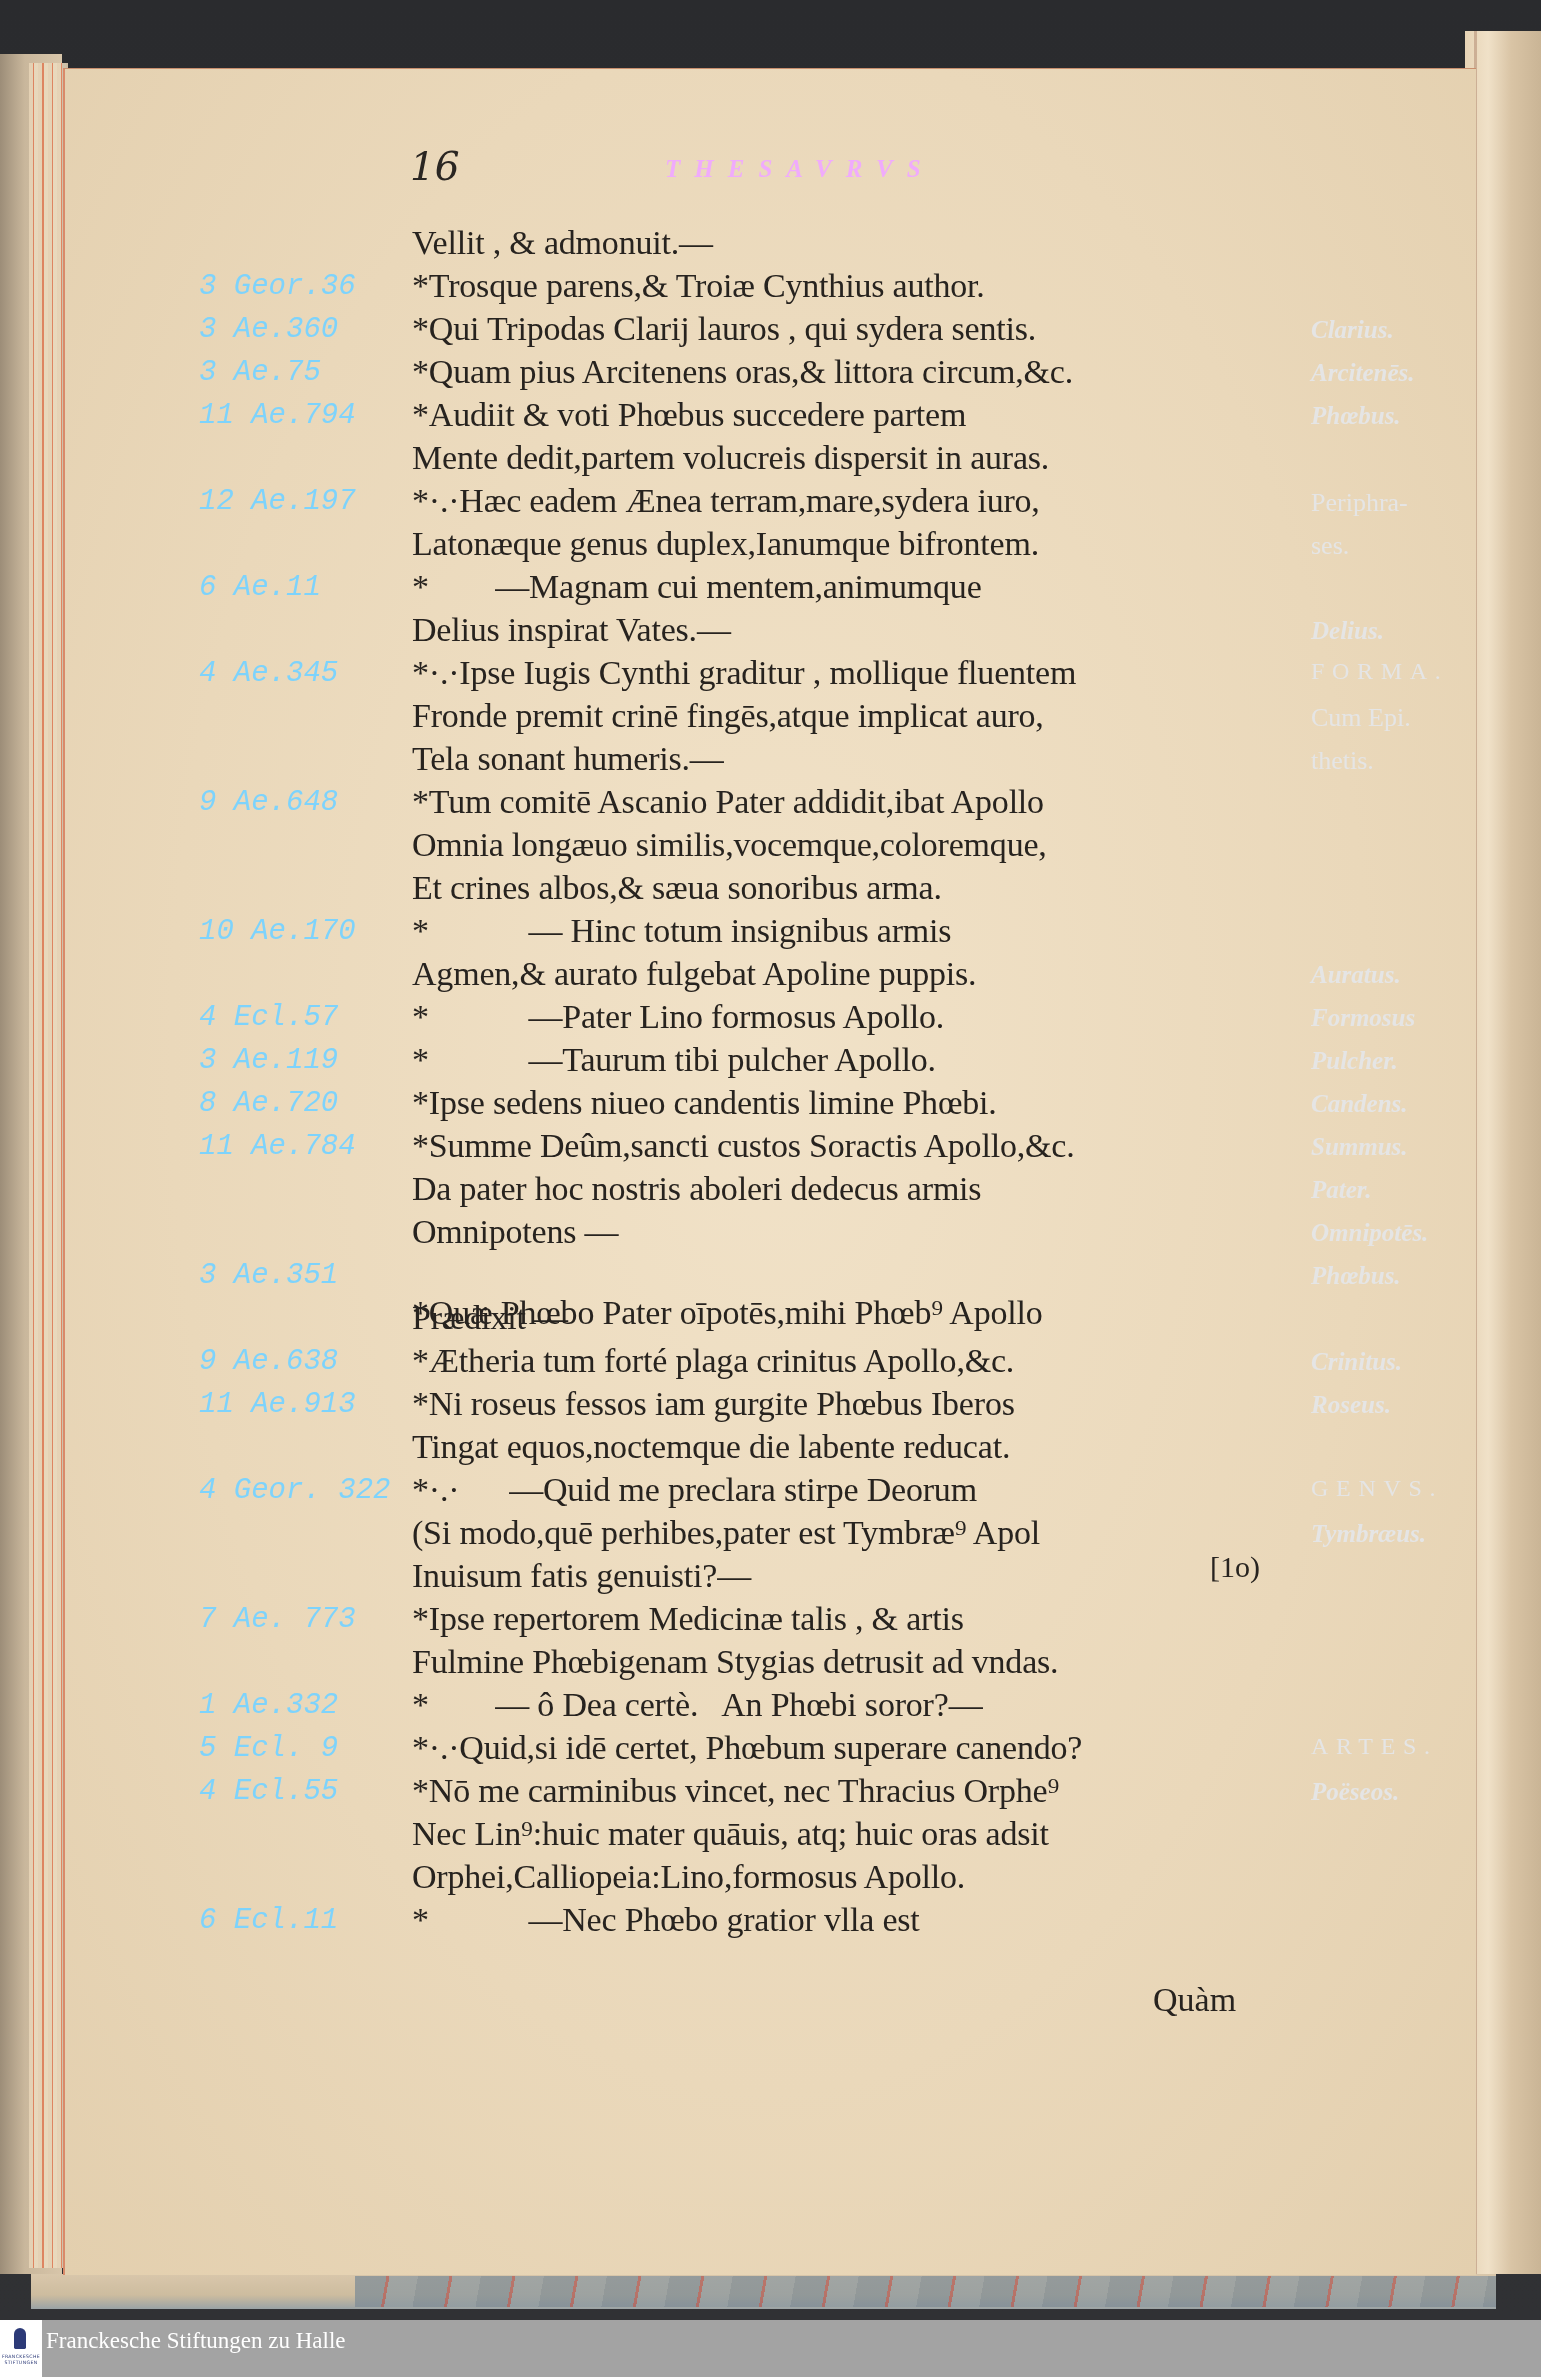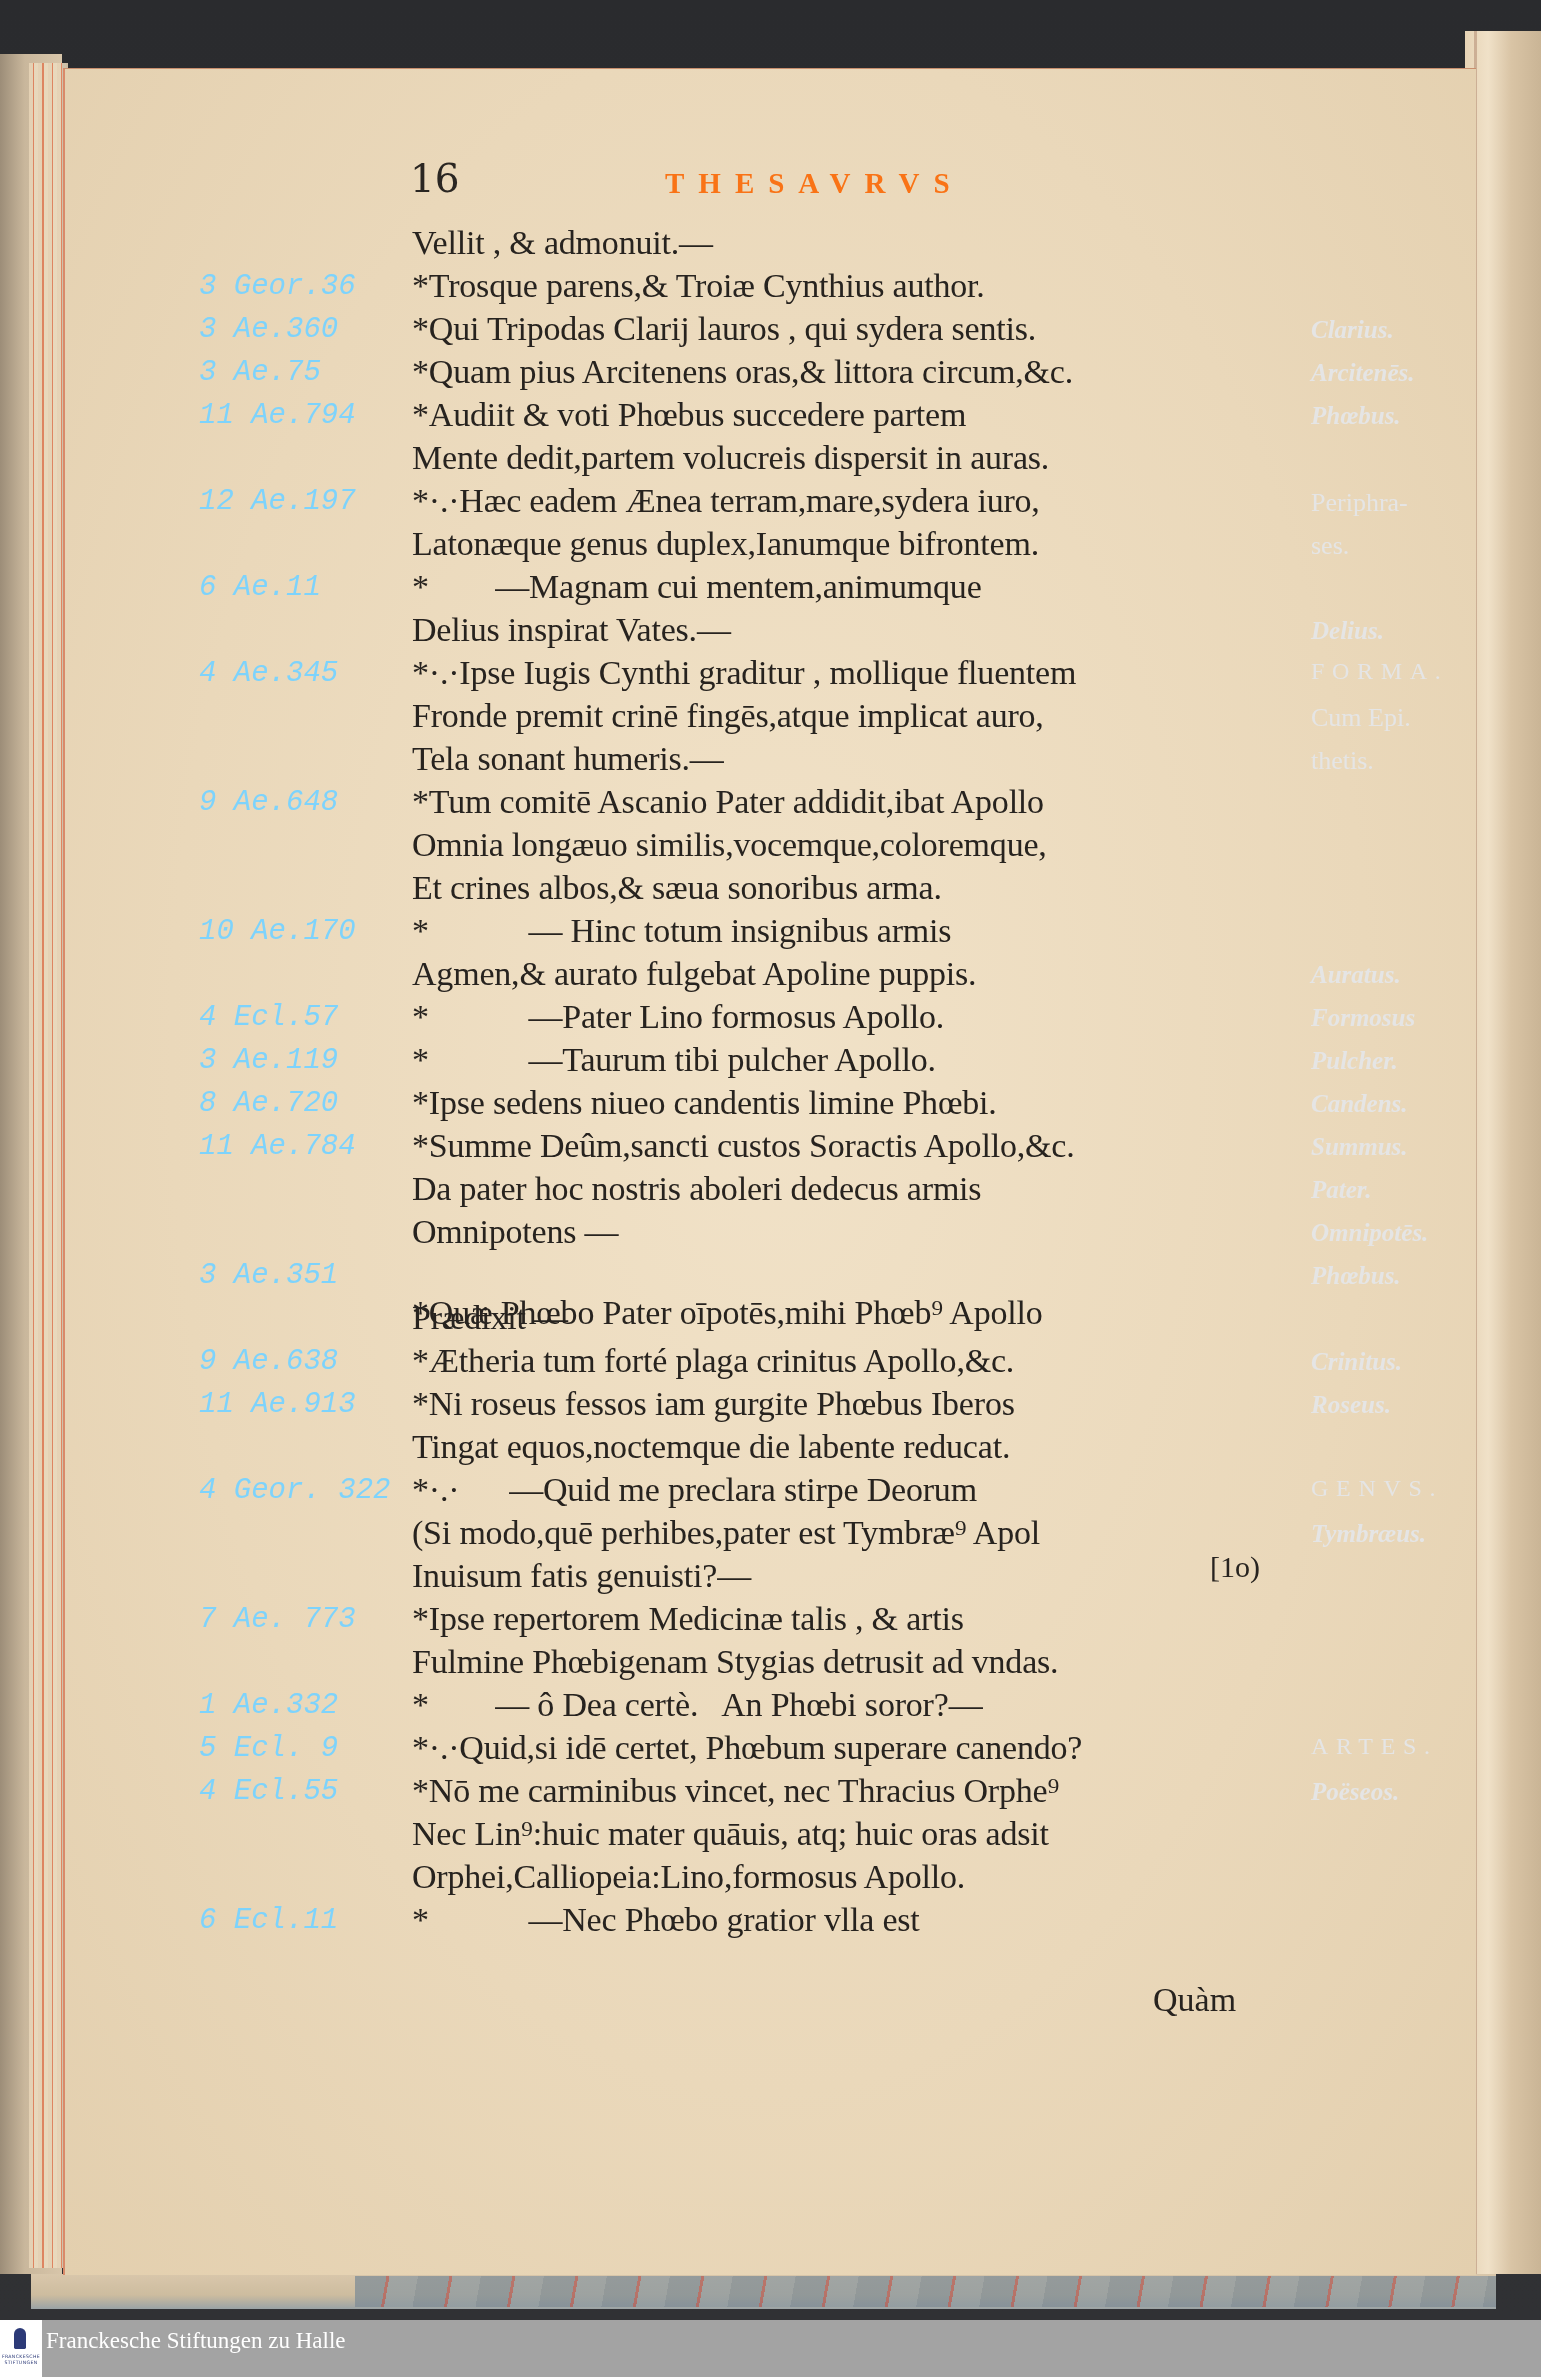--- a/index.html
+++ b/index.html
@@ -39,28 +39,28 @@
     position: absolute; left: 355px; top: 2276px; width: 1141px; height: 31px;
     background: repeating-linear-gradient(100deg, #7e8c96 0 31px, #b05a55 31px 34px, #8e9aa1 34px 62px);
     opacity: .75;
   }
   .page {
     position: absolute; left: 63px; top: 68px; width: 1411px; height: 2206px;
     background: radial-gradient(ellipse at 50% 45%, #f1e2c8 0%, #ead8ba 60%, #e3cfae 100%);
     border-left: 2.3px solid #d98a6a;
     border-top: 1.5px solid #c98f6e;
   }
-  .running-head { position: absolute; top: 156px; left: 0; width: 1452px; height: 54px; }
+  .running-head { position: absolute; top: 144px; left: 0; width: 1452px; height: 54px; font-style: italic; }
   .page-number {
     position: absolute; left: 410px; top: 0; font-size: 39px; color: #2a2622;
     font-family: "DejaVu Serif", serif;
   }
   .head-title {
-    position: absolute; left: 665px; top: 10.8px; font-size: 29px; letter-spacing: 14px;
-    color: #f97316; font-family: "Liberation Serif", serif; font-weight: bold;
+    position: absolute; left: 665px; top: 10.8px; font-size: 25px; letter-spacing: 14px;
+    color: #f0abfc; font-family: "Liberation Serif", serif; font-weight: bold;
   }
   .entries { position: absolute; left: 0; top: 224px; width: 1542px; }
   .entry { position: relative; height: 43px; }
   .ref {
     position: absolute; left: 199px; top: 3.1px; width: 208px;
     font-family: Liberation Mono, monospace; font-style: italic; font-size: 29px; color: #7dd3fc;
     white-space: nowrap;
   }
   .verse {
     position: absolute; left: 412px; top: 0;

